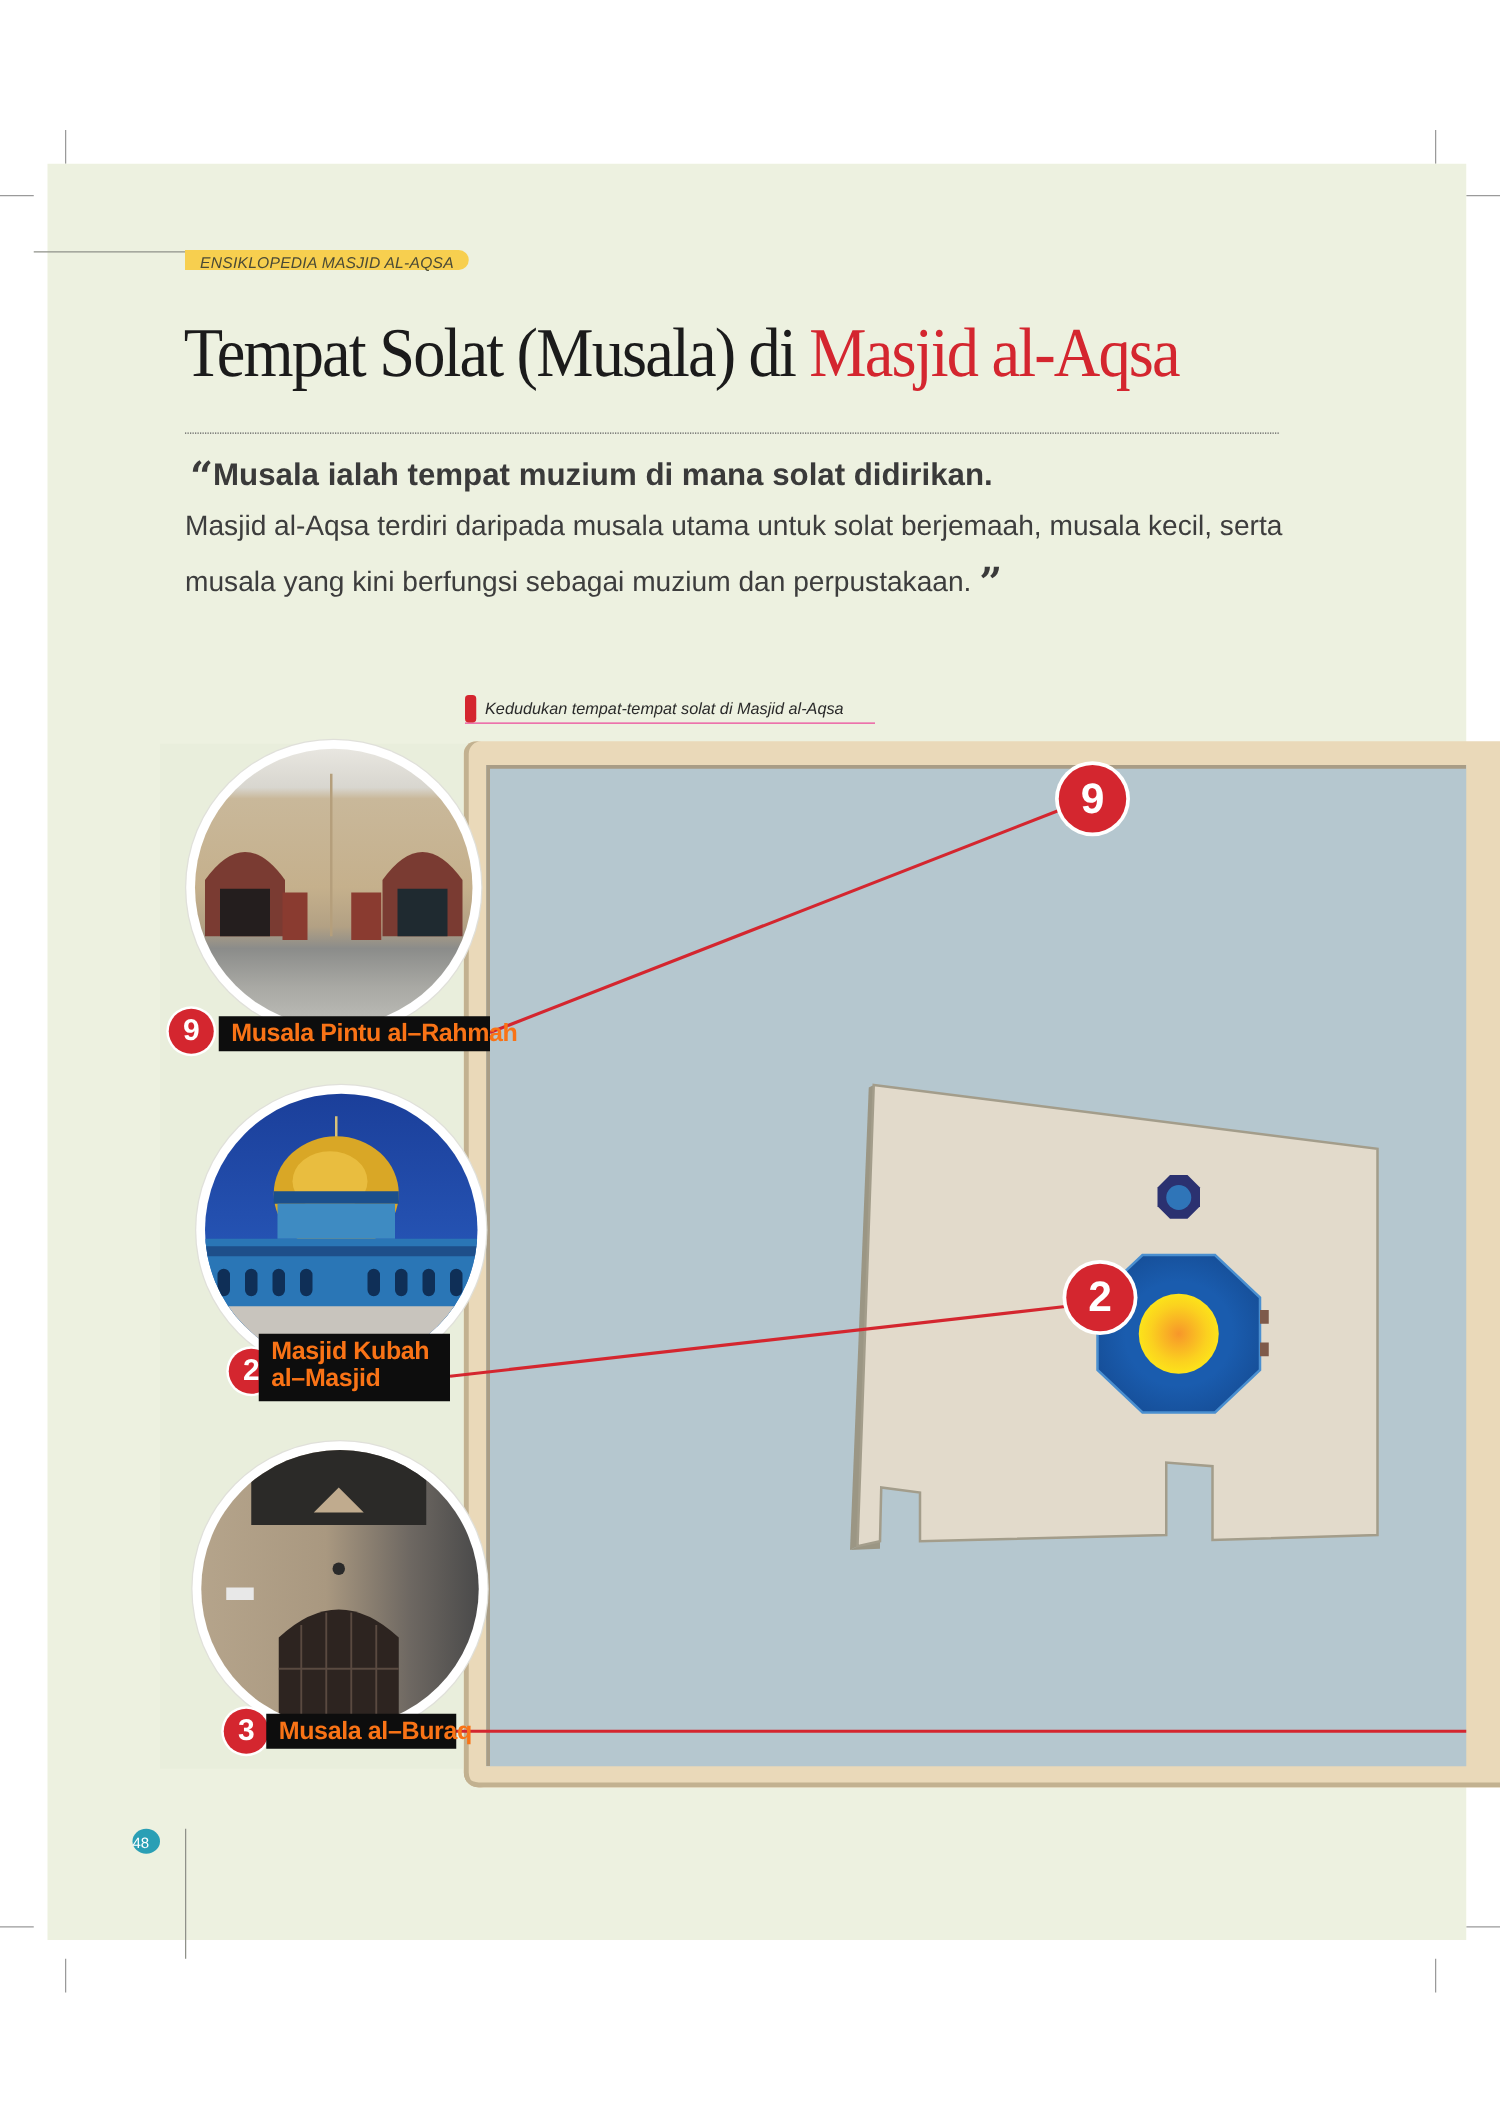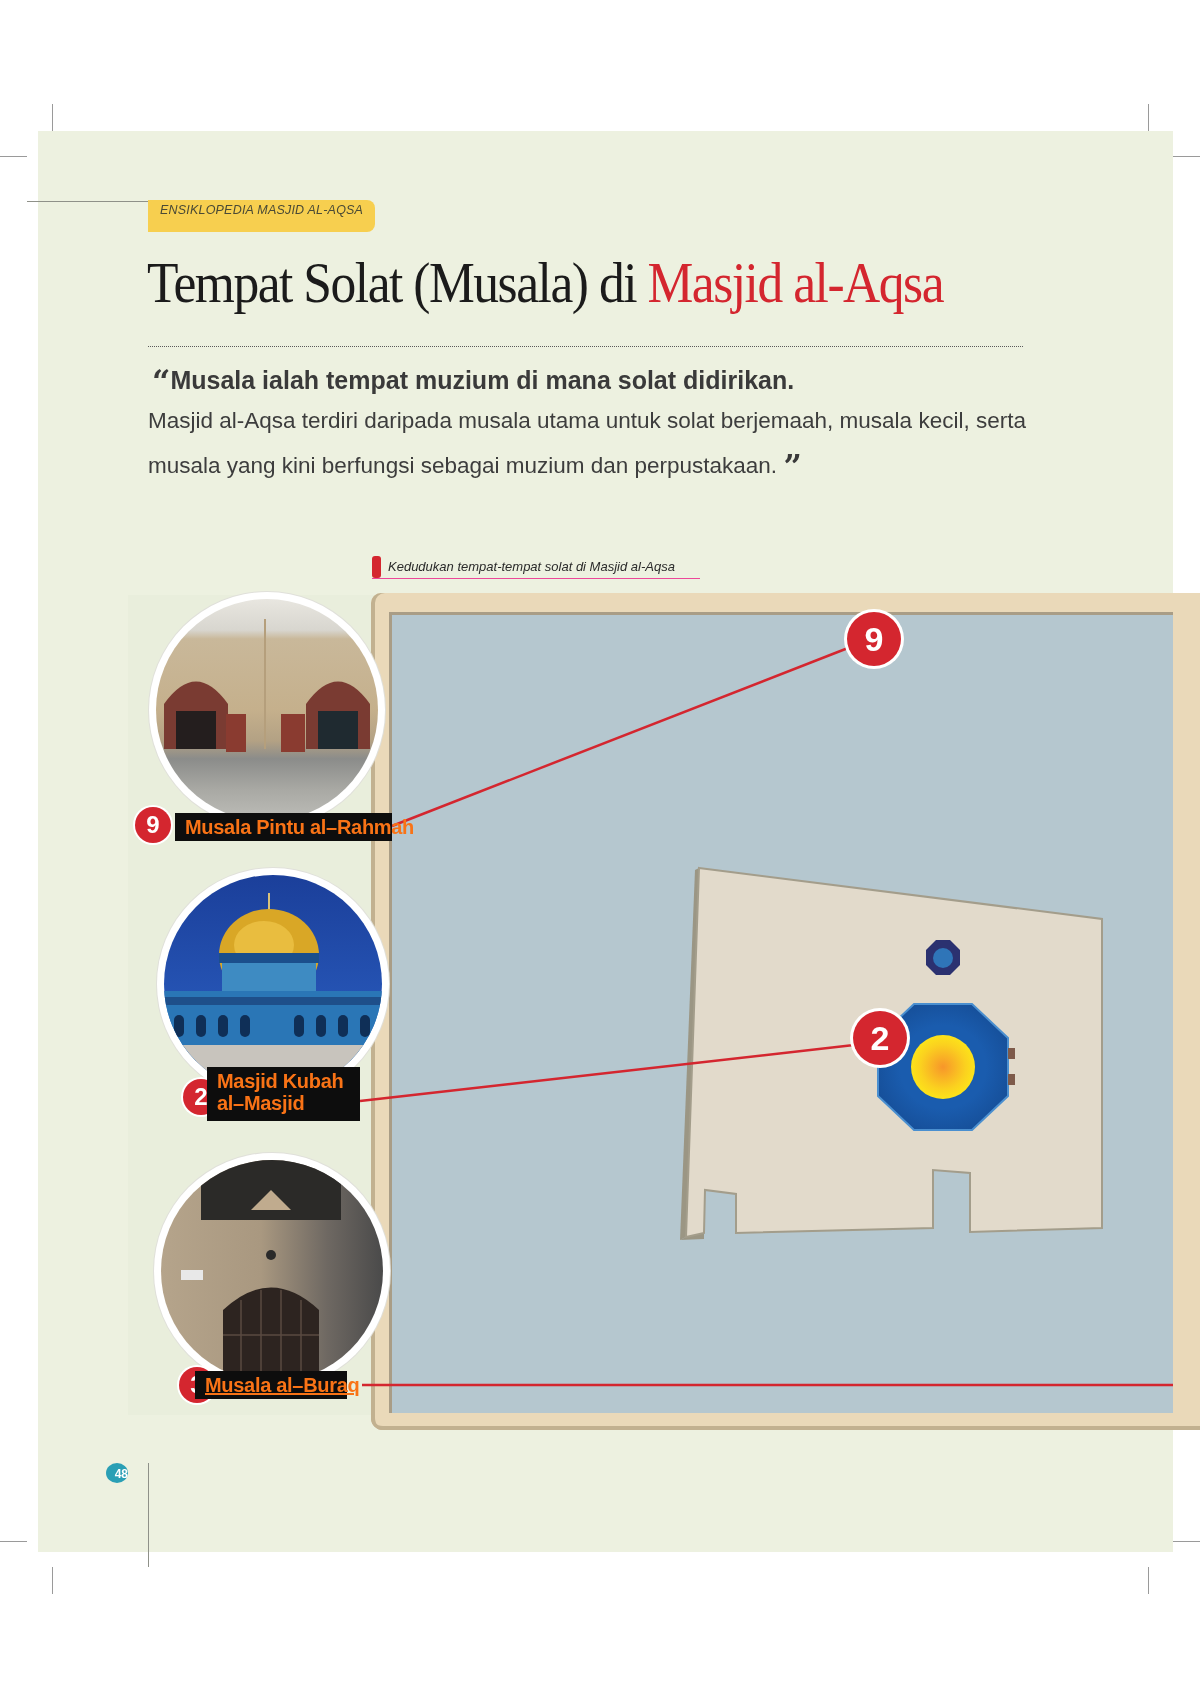--- a/index.html
+++ b/index.html
@@ -1,38 +1,38 @@
 <!DOCTYPE html>
 <html><head>
 <meta charset="utf-8">
 <style>
   html, body { margin:0; padding:0; }
   body { width:1200px; height:1698px; background:#ffffff; position:relative; overflow:hidden; font-family:"Liberation Sans", sans-serif; }
   .page { position:absolute; left:38px; top:131px; width:1135px; height:1421px; background:#edf1e0; }
   .crop { position:absolute; background:#9a9a9a; }
   .kicker-line { position:absolute; left:27px; top:201px; width:125px; height:1px; background:#8f9189; }
-  .kicker { position:absolute; left:148px; top:200px; height:32px; padding:0 12px; background:#f7cf4f; border-radius:0 8px 8px 0; color:#4a4a36; font-style:italic; font-size:12.5px; line-height:20px; letter-spacing:0.2px; font-family:"Liberation Sans", sans-serif; }
+  .kicker { position:absolute; left:148px; top:200px; height:16px; padding:0 12px; background:#f7cf4f; border-radius:0 8px 8px 0; color:#4a4a36; font-style:italic; font-size:12.5px; line-height:20px; letter-spacing:0.2px; font-family:"Liberation Sans", sans-serif; }
   .title { position:absolute; left:147px; top:248px; font-family:"Liberation Serif", serif; font-size:56px; line-height:70px; color:#1b1b1b; letter-spacing:-1.6px; white-space:nowrap; transform:scaleX(0.92); transform-origin:left top; }
   .title .red { color:#d4262f; }
   .dotrule { position:absolute; left:148px; top:346px; width:875px; height:0; border-top:1.5px dotted #5a5a5a; }
   .quote-lead { position:absolute; left:152px; top:364px; font-size:25px; font-weight:bold; color:#3a3a3a; line-height:32px; white-space:nowrap; }
   .quote-mark { font-family:"DejaVu Serif", serif; font-weight:bold; font-size:32px; color:#3a3a3a; letter-spacing:-4px; vertical-align:-4px; margin-right:4px; }
   .quote-body { position:absolute; left:148px; top:398px; width:880px; font-size:22.5px; color:#3d3d3d; line-height:45px; }
   .caption { position:absolute; left:372px; top:556px; width:328px; height:22px; border-bottom:1px solid #ec4899; }
   .caption .bar { position:absolute; left:0; top:0; width:9px; height:22px; background:#d4262f; border-radius:3px; }
   .caption .txt { position:absolute; left:16px; top:3px; font-size:13px; font-style:italic; color:#2a2a2a; white-space:nowrap; }
   .photo-bg { position:absolute; left:128px; top:595px; width:250px; height:820px; background:#e9eedc; }
   .map-frame { position:absolute; left:371px; top:593px; width:840px; height:837px; background:#ead9b9; border-radius:10px 0 0 12px; box-shadow: inset 4px 0 0 #c2b190, inset 0 -4px 0 #c2b190; }
   .map-inner { position:absolute; left:389px; top:612px; width:784px; height:801px; background:#b5c7cf; box-shadow: inset 3px 3px 0 #a99d86; }
   .photo { position:absolute; border-radius:50%; background:#ffffff; box-shadow:0 0 0 1px #e0e0da; overflow:hidden; }
   .photo .img { position:absolute; left:7px; top:7px; right:7px; bottom:7px; border-radius:50%; overflow:hidden; }
   .label { position:absolute; background:#0d0d0d; color:#f97316; font-weight:bold; font-size:20px; line-height:22px; padding:3px 10px; white-space:nowrap; letter-spacing:-0.3px; }
   .badge { position:absolute; width:36px; height:36px; border-radius:50%; background:#d4262f; color:#fff; font-weight:bold; font-size:24px; line-height:36px; text-align:center; box-shadow:0 0 0 2px #ffffff; }
   .pin { position:absolute; width:54px; height:54px; border-radius:50%; background:#d4262f; color:#fff; font-weight:bold; font-size:34px; line-height:54px; text-align:center; box-shadow:0 0 0 3px #ffffff; }
-  .pageno { position:absolute; left:106px; top:1463px; width:22px; height:20px; border-radius:50%; background:#2a9fb5; color:#fff; font-size:12px; font-weight:bold; line-height:22px; text-align:right; }
+  .pageno { position:absolute; left:106px; top:1463px; width:22px; height:20px; border-radius:50%; background:#2a9fb5; color:#fff; font-size:12px; font-weight:normal; line-height:22px; text-align:left; }
   .pageno-rule { position:absolute; left:148px; top:1463px; width:1px; height:104px; background:#8f9189; }
   svg.overlay { position:absolute; left:0; top:0; }
 </style>
 </head>
 <body>
 
 <div class="crop" style="left:52px;top:104px;width:1px;height:27px;"></div>
 <div class="crop" style="left:0;top:156px;width:27px;height:1px;"></div>
 <div class="crop" style="left:1148px;top:104px;width:1px;height:27px;"></div>
 <div class="crop" style="left:1173px;top:156px;width:27px;height:1px;"></div>
@@ -157,16 +157,16 @@
         <line x1="80" y1="140" x2="80" y2="222"></line>
         <line x1="100" y1="130" x2="100" y2="222"></line>
         <line x1="120" y1="130" x2="120" y2="222"></line>
         <line x1="140" y1="140" x2="140" y2="222"></line>
         <line x1="62" y1="175" x2="158" y2="175"></line>
       </g>
     </svg>
   </div>
 </div>
 <div class="badge" style="left:179px;top:1367px;">3</div>
-<div class="label" style="left:195px;top:1371px;width:132px;text-decoration:underline;">Musala al–Buraq</div>
+<div class="label" style="left:213px;top:1371px;width:132px;">Musala al–Buraq</div>
 
 <div class="pageno">48</div>
 <div class="pageno-rule"></div>
 
 </body></html>

